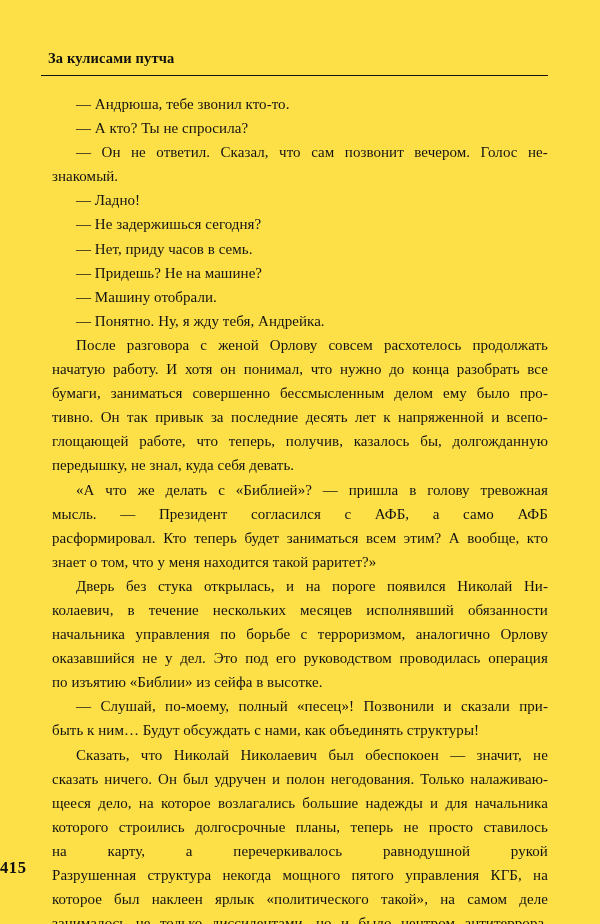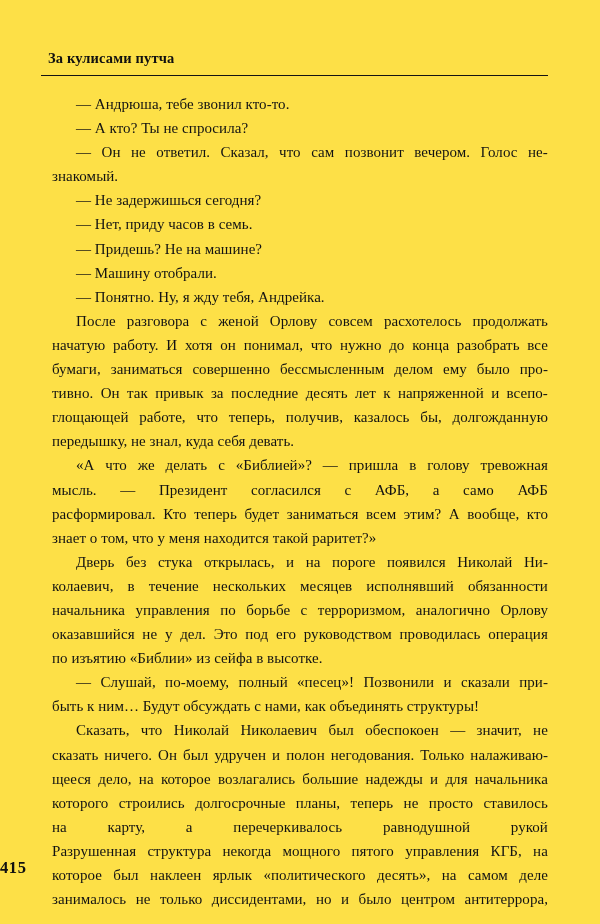--- a/index.html
+++ b/index.html
@@ -96,20 +96,21 @@
         <span>ответил.</span>
         <span>Сказал,</span>
         <span>что</span>
         <span>сам</span>
         <span>позвонит</span>
         <span>вечером.</span>
         <span>Голос</span>
         <span>не-</span>
       </div>
       <div class="line">знакомый.</div>
+      <div class="line indent">— Ладно!</div>
       <div class="line indent">— Не задержишься сегодня?</div>
       <div class="line indent">— Нет, приду часов в семь.</div>
       <div class="line indent">— Придешь? Не на машине?</div>
       <div class="line indent">— Машину отобрали.</div>
       <div class="line indent">— Понятно. Ну, я жду тебя, Андрейка.</div>
       <div class="line indent just">
         <span>После</span>
         <span>разговора</span>
         <span>с</span>
         <span>женой</span>
@@ -322,21 +323,21 @@
         <span>управления</span>
         <span>КГБ,</span>
         <span>на</span>
       </div>
       <div class="line just">
         <span>которое</span>
         <span>был</span>
         <span>наклеен</span>
         <span>ярлык</span>
         <span>«политического</span>
-        <span>десять»,</span>
+        <span>такой»,</span>
         <span>на</span>
         <span>самом</span>
         <span>деле</span>
       </div>
       <div class="line just">
         <span>занималось</span>
         <span>не</span>
         <span>только</span>
         <span>диссидентами,</span>
         <span>но</span>

